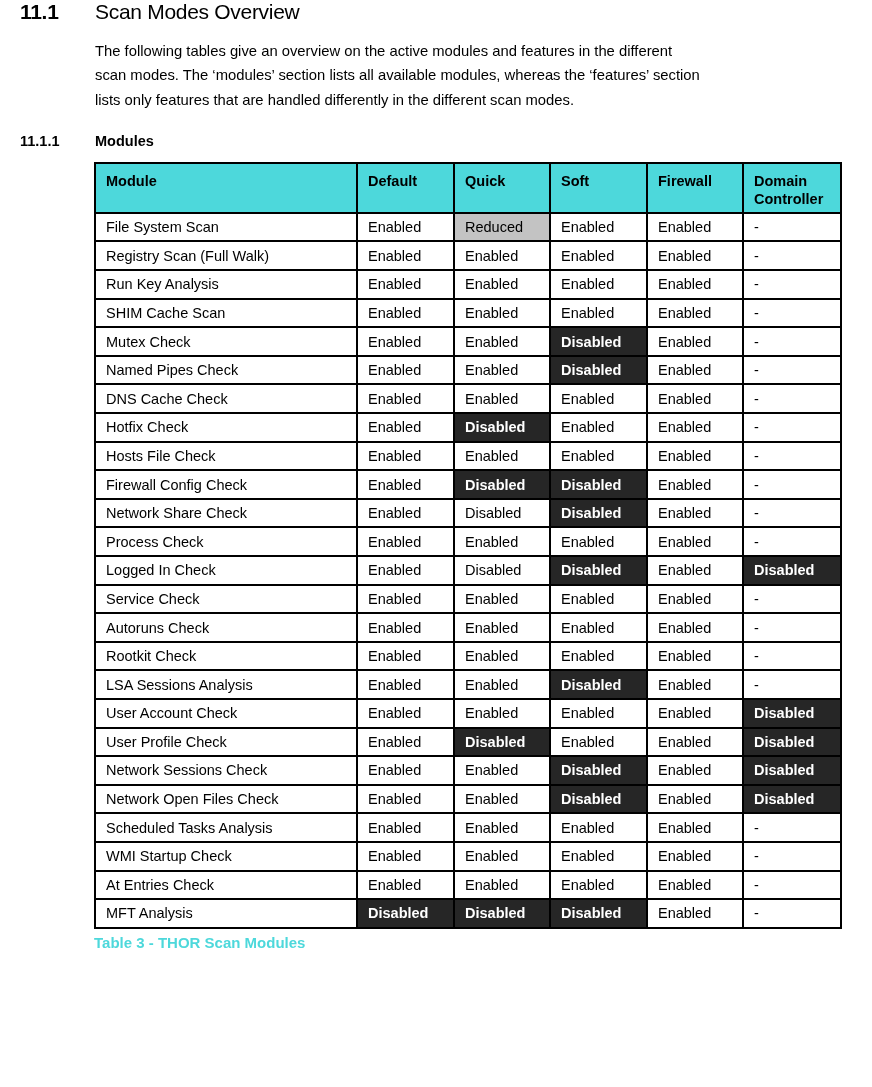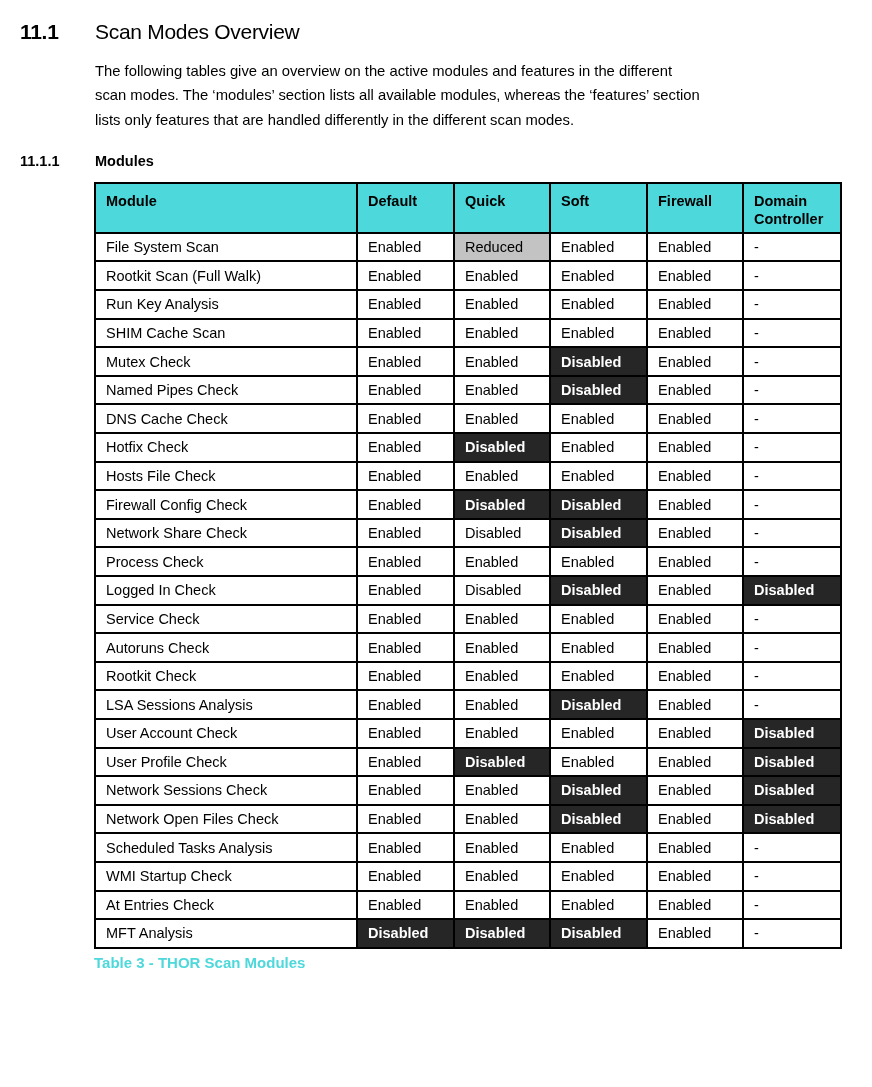--- a/index.html
+++ b/index.html
@@ -13,21 +13,21 @@
   }
   * { box-sizing: border-box; }
   html, body {
     margin: 0; padding: 0;
     background: var(--page-bg);
     font-family: "Liberation Sans", "DejaVu Sans", sans-serif;
     color: #000;
   }
   body { width: 872px; height: 1087px; overflow: hidden; }
 
-  .doc { padding-top: 20px; }
+  .doc { }
 
   .h1-row { display: flex; align-items: baseline; margin-left: 20px; }
   .h1-num {
     width: 75px; flex: 0 0 75px;
     font-size: 21px; font-weight: bold; letter-spacing: -0.3px;
   }
   .h1-title { font-size: 21px; font-weight: normal; letter-spacing: -0.3px; }
 
   .intro { margin: 15px 26px 0 95px; font-size: 14.8px; }
   .intro div { line-height: 24.3px; white-space: nowrap; }
@@ -129,21 +129,21 @@
     <tbody>
         <tr>
     <td class="module-cell">File System Scan</td>
     <td class="mode-cell">Enabled</td>
     <td class="mode-cell cell-gray">Reduced</td>
     <td class="mode-cell">Enabled</td>
     <td class="mode-cell">Enabled</td>
     <td class="mode-cell">-</td>
   </tr>
         <tr>
-    <td class="module-cell">Rootkit Scan (Full Walk)</td>
+    <td class="module-cell">Registry Scan (Full Walk)</td>
     <td class="mode-cell">Enabled</td>
     <td class="mode-cell">Enabled</td>
     <td class="mode-cell">Enabled</td>
     <td class="mode-cell">Enabled</td>
     <td class="mode-cell">-</td>
   </tr>
         <tr>
     <td class="module-cell">Run Key Analysis</td>
     <td class="mode-cell">Enabled</td>
     <td class="mode-cell">Enabled</td>

